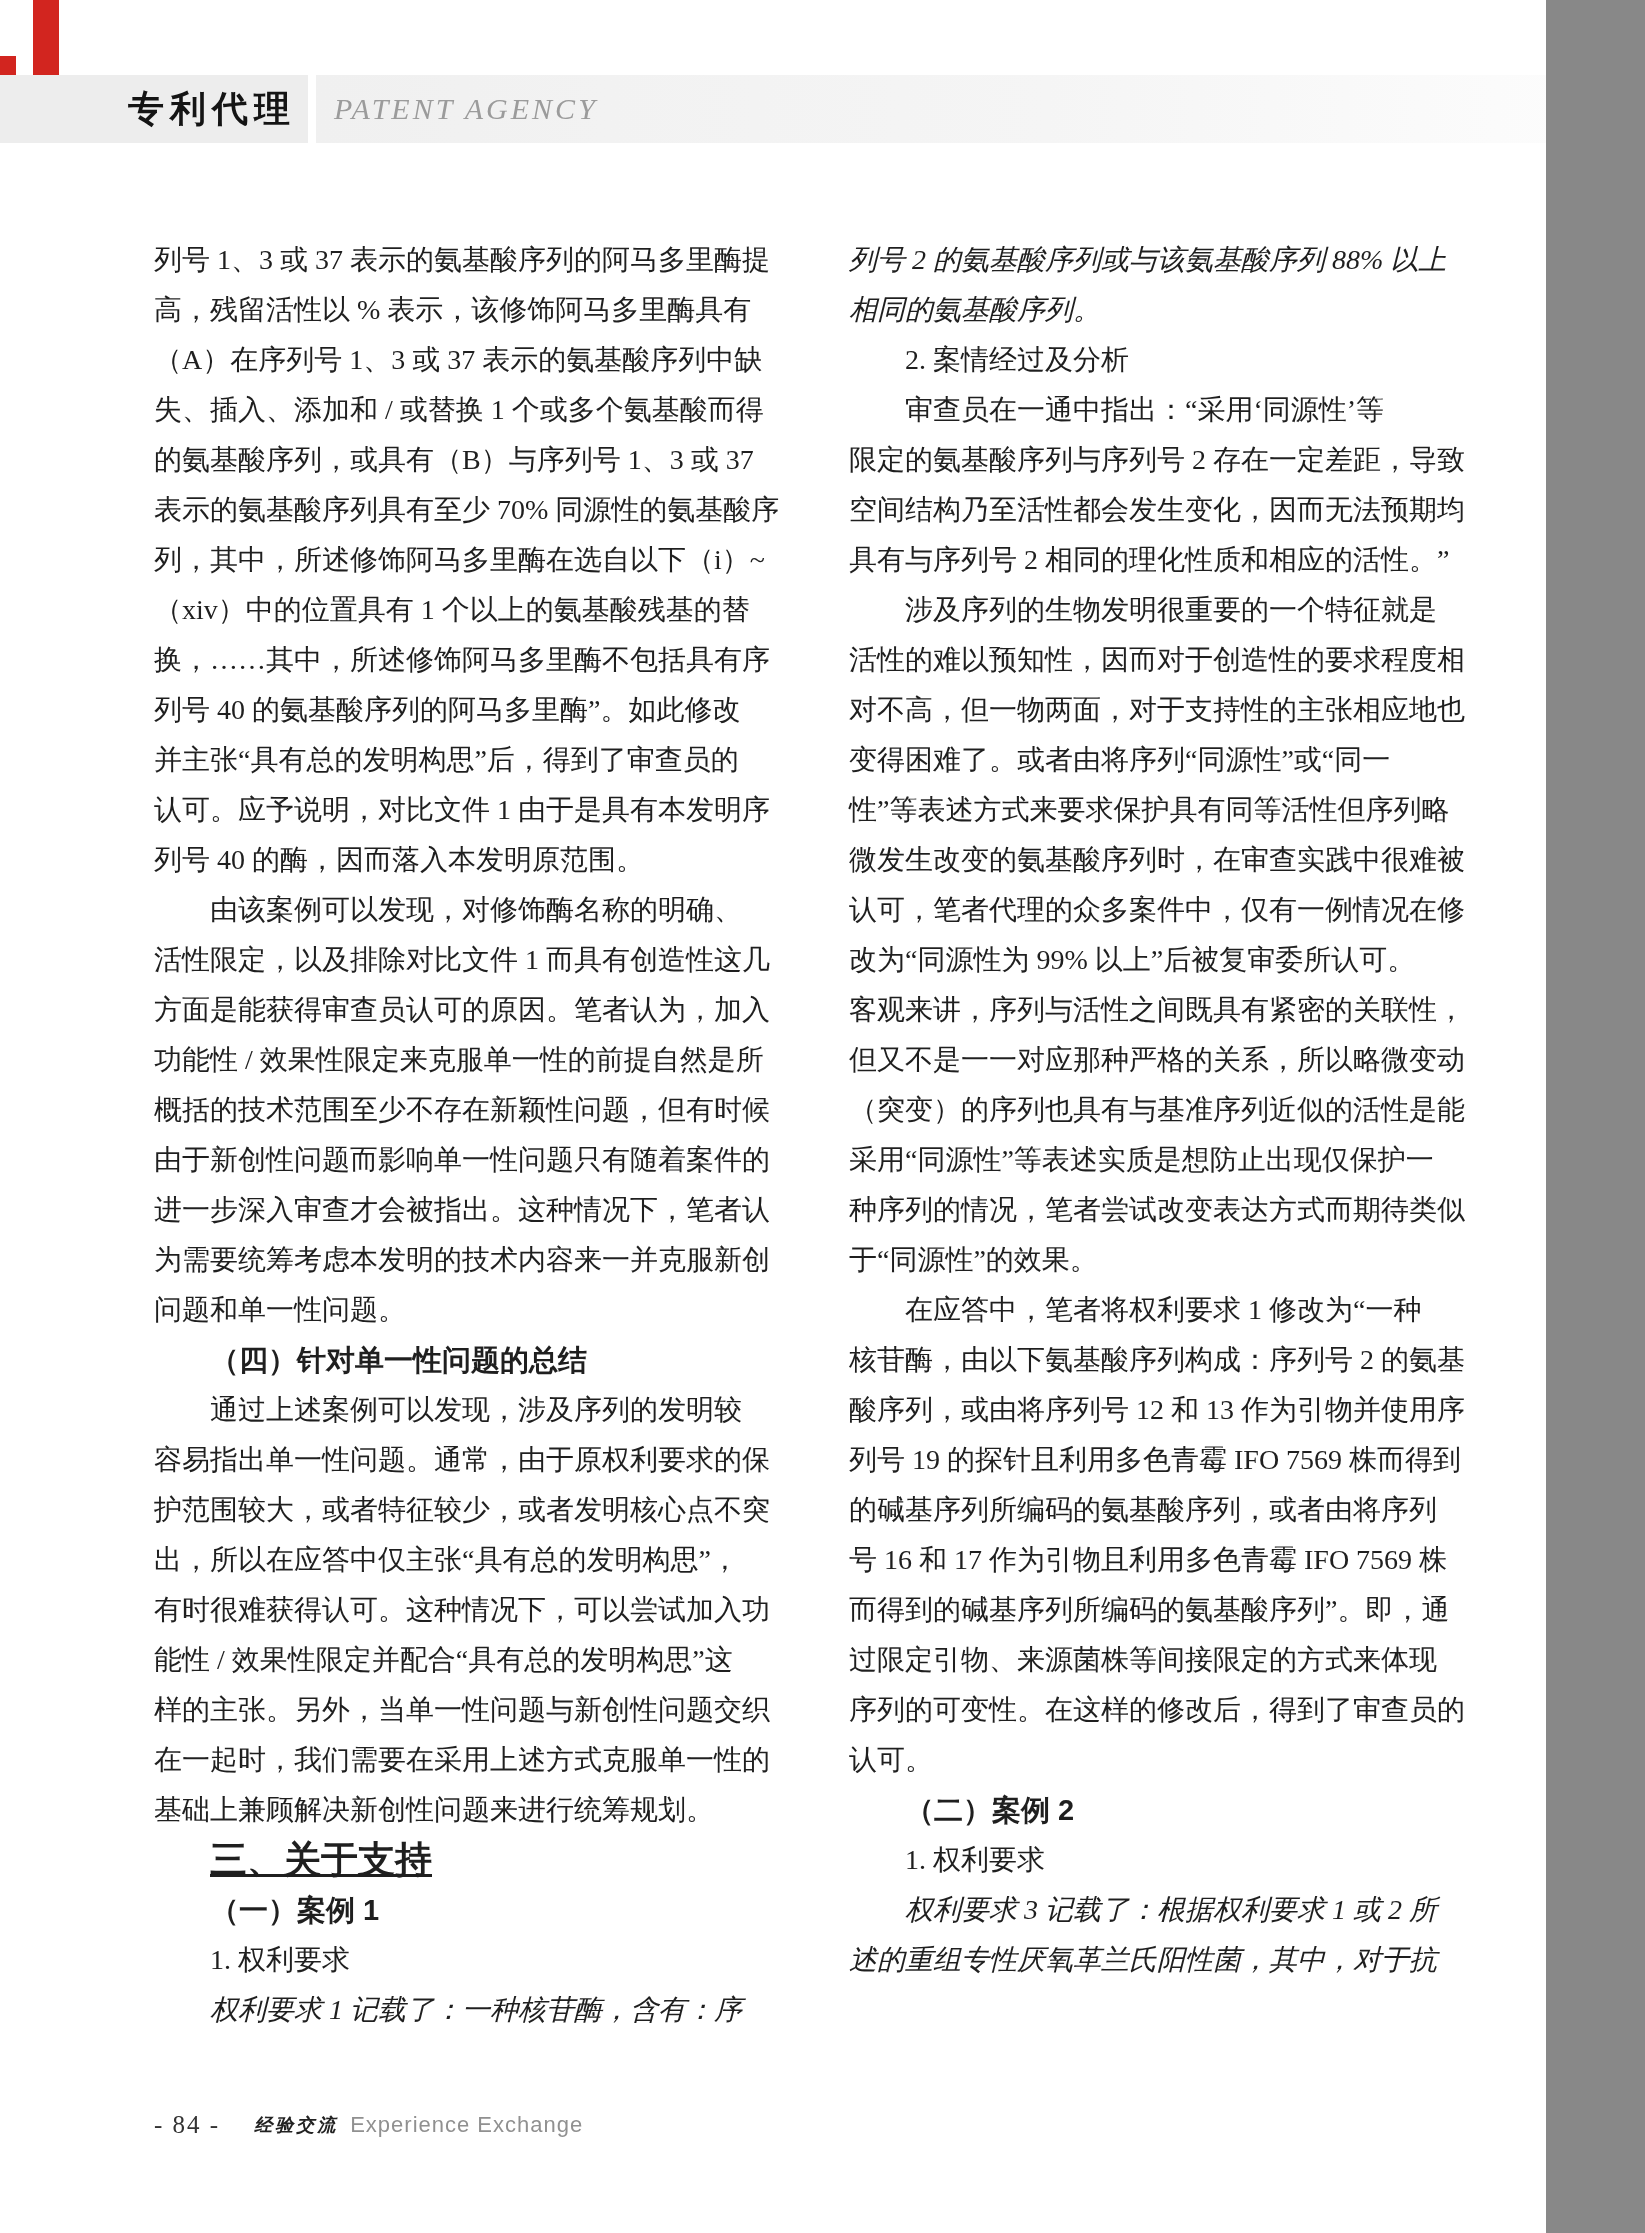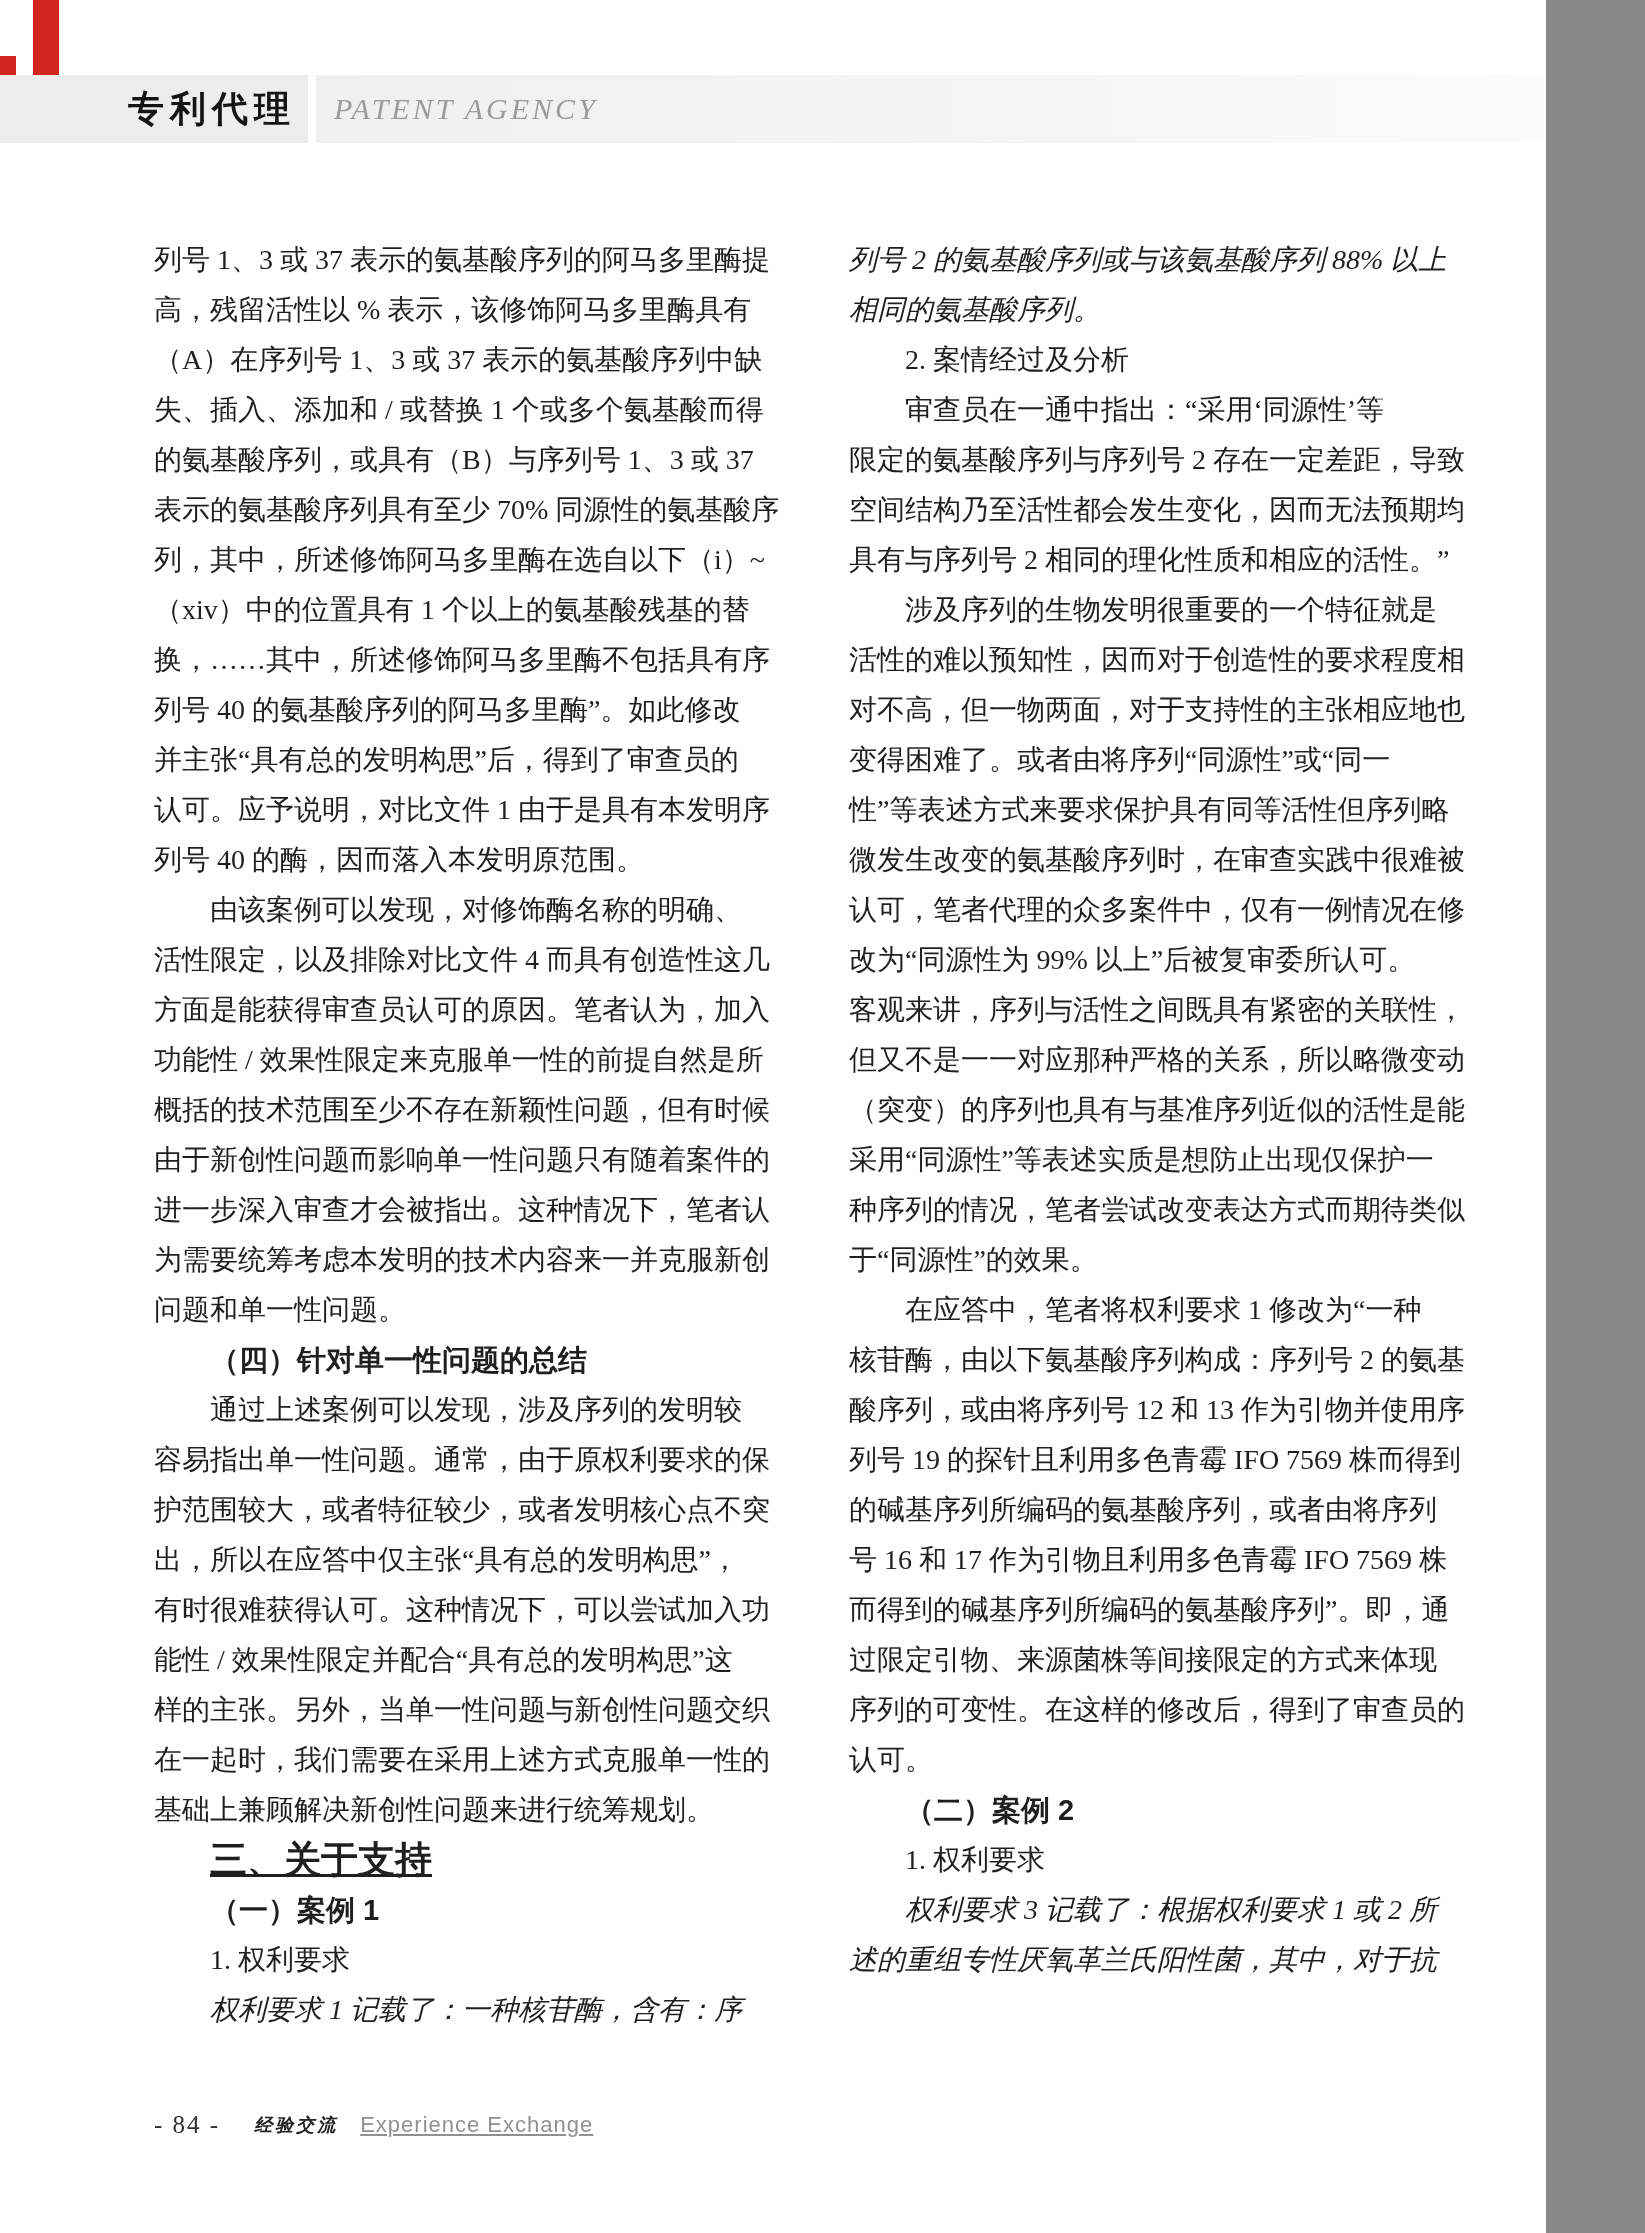--- a/index.html
+++ b/index.html
@@ -35,22 +35,22 @@
   .indent{padding-left:56px;}
   .ln-kai{font-style:italic;}
   .ln-h2{font-family:"Liberation Sans","DejaVu Sans",sans-serif;font-weight:bold;font-size:29px;}
   .ln-h1{font-family:"Liberation Sans","DejaVu Sans",sans-serif;font-weight:bold;font-size:37px;text-decoration:underline;}
   
   .footer{position:absolute;left:154px;top:2107px;height:36px;
     display:flex;align-items:center;white-space:nowrap;}
   .page-num{font-size:25px;letter-spacing:2px;color:#333333;}
   .footer-cn{margin-left:34px;font-size:18px;font-weight:bold;font-style:italic;
     letter-spacing:3px;color:#222222;}
-  .footer-en{margin-left:22px;font-family:"Liberation Sans","DejaVu Sans",sans-serif;
-    font-size:22px;color:#909090;letter-spacing:1px;text-decoration:underline;}
+  .footer-en{margin-left:12px;font-family:"Liberation Sans","DejaVu Sans",sans-serif;
+    font-size:22px;color:#909090;letter-spacing:1px;}
 </style>
 </head>
 <body>
 
 <div class="page">
 
   <div class="red red-bar" style="background: rgb(210, 37, 31);"></div>
   <div class="red red-square" style="background: rgb(210, 37, 31);"></div>
   <div class="red red-corner" style="background: rgb(210, 37, 31);"></div>
 
@@ -84,21 +84,21 @@
       <div class="line">列号 40 的氨基酸序列的阿马多里酶”。如此修改</div>
 
       <div class="line">并主张“具有总的发明构思”后，得到了审查员的</div>
 
       <div class="line">认可。应予说明，对比文件 1 由于是具有本发明序</div>
 
       <div class="line">列号 40 的酶，因而落入本发明原范围。</div>
 
       <div class="line indent">由该案例可以发现，对修饰酶名称的明确、</div>
 
-      <div class="line">活性限定，以及排除对比文件 4 而具有创造性这几</div>
+      <div class="line">活性限定，以及排除对比文件 1 而具有创造性这几</div>
 
       <div class="line">方面是能获得审查员认可的原因。笔者认为，加入</div>
 
       <div class="line">功能性 / 效果性限定来克服单一性的前提自然是所</div>
 
       <div class="line">概括的技术范围至少不存在新颖性问题，但有时候</div>
 
       <div class="line">由于新创性问题而影响单一性问题只有随着案件的</div>
 
       <div class="line">进一步深入审查才会被指出。这种情况下，笔者认</div>

